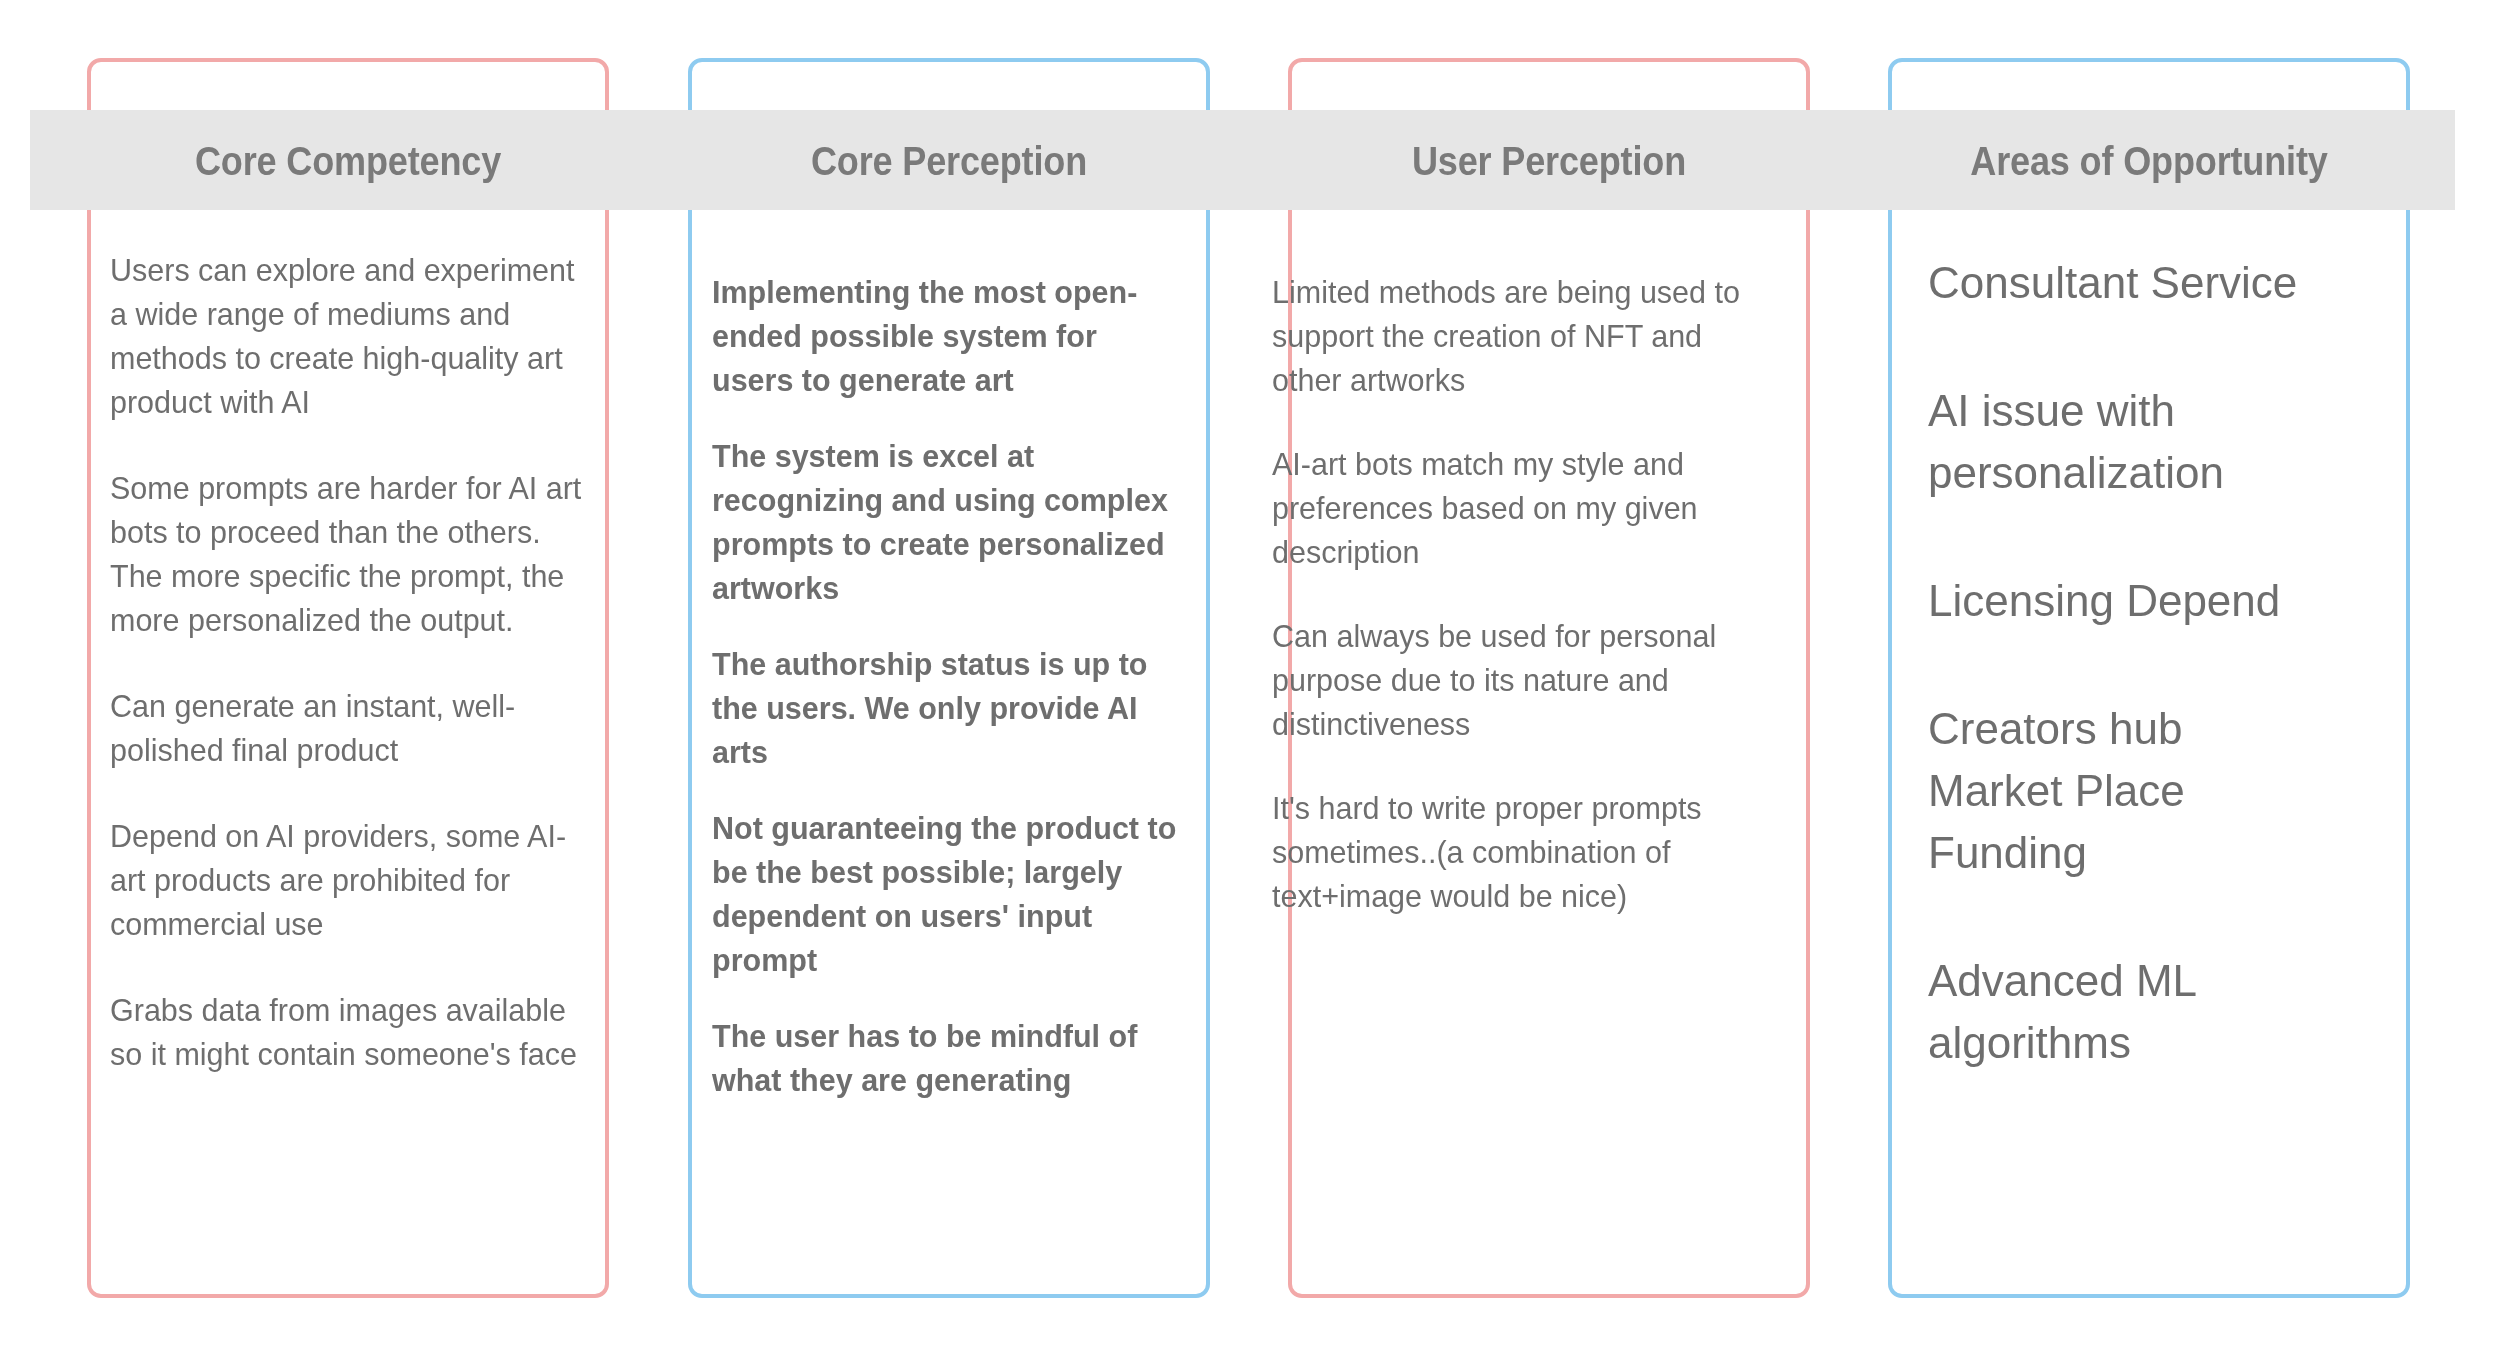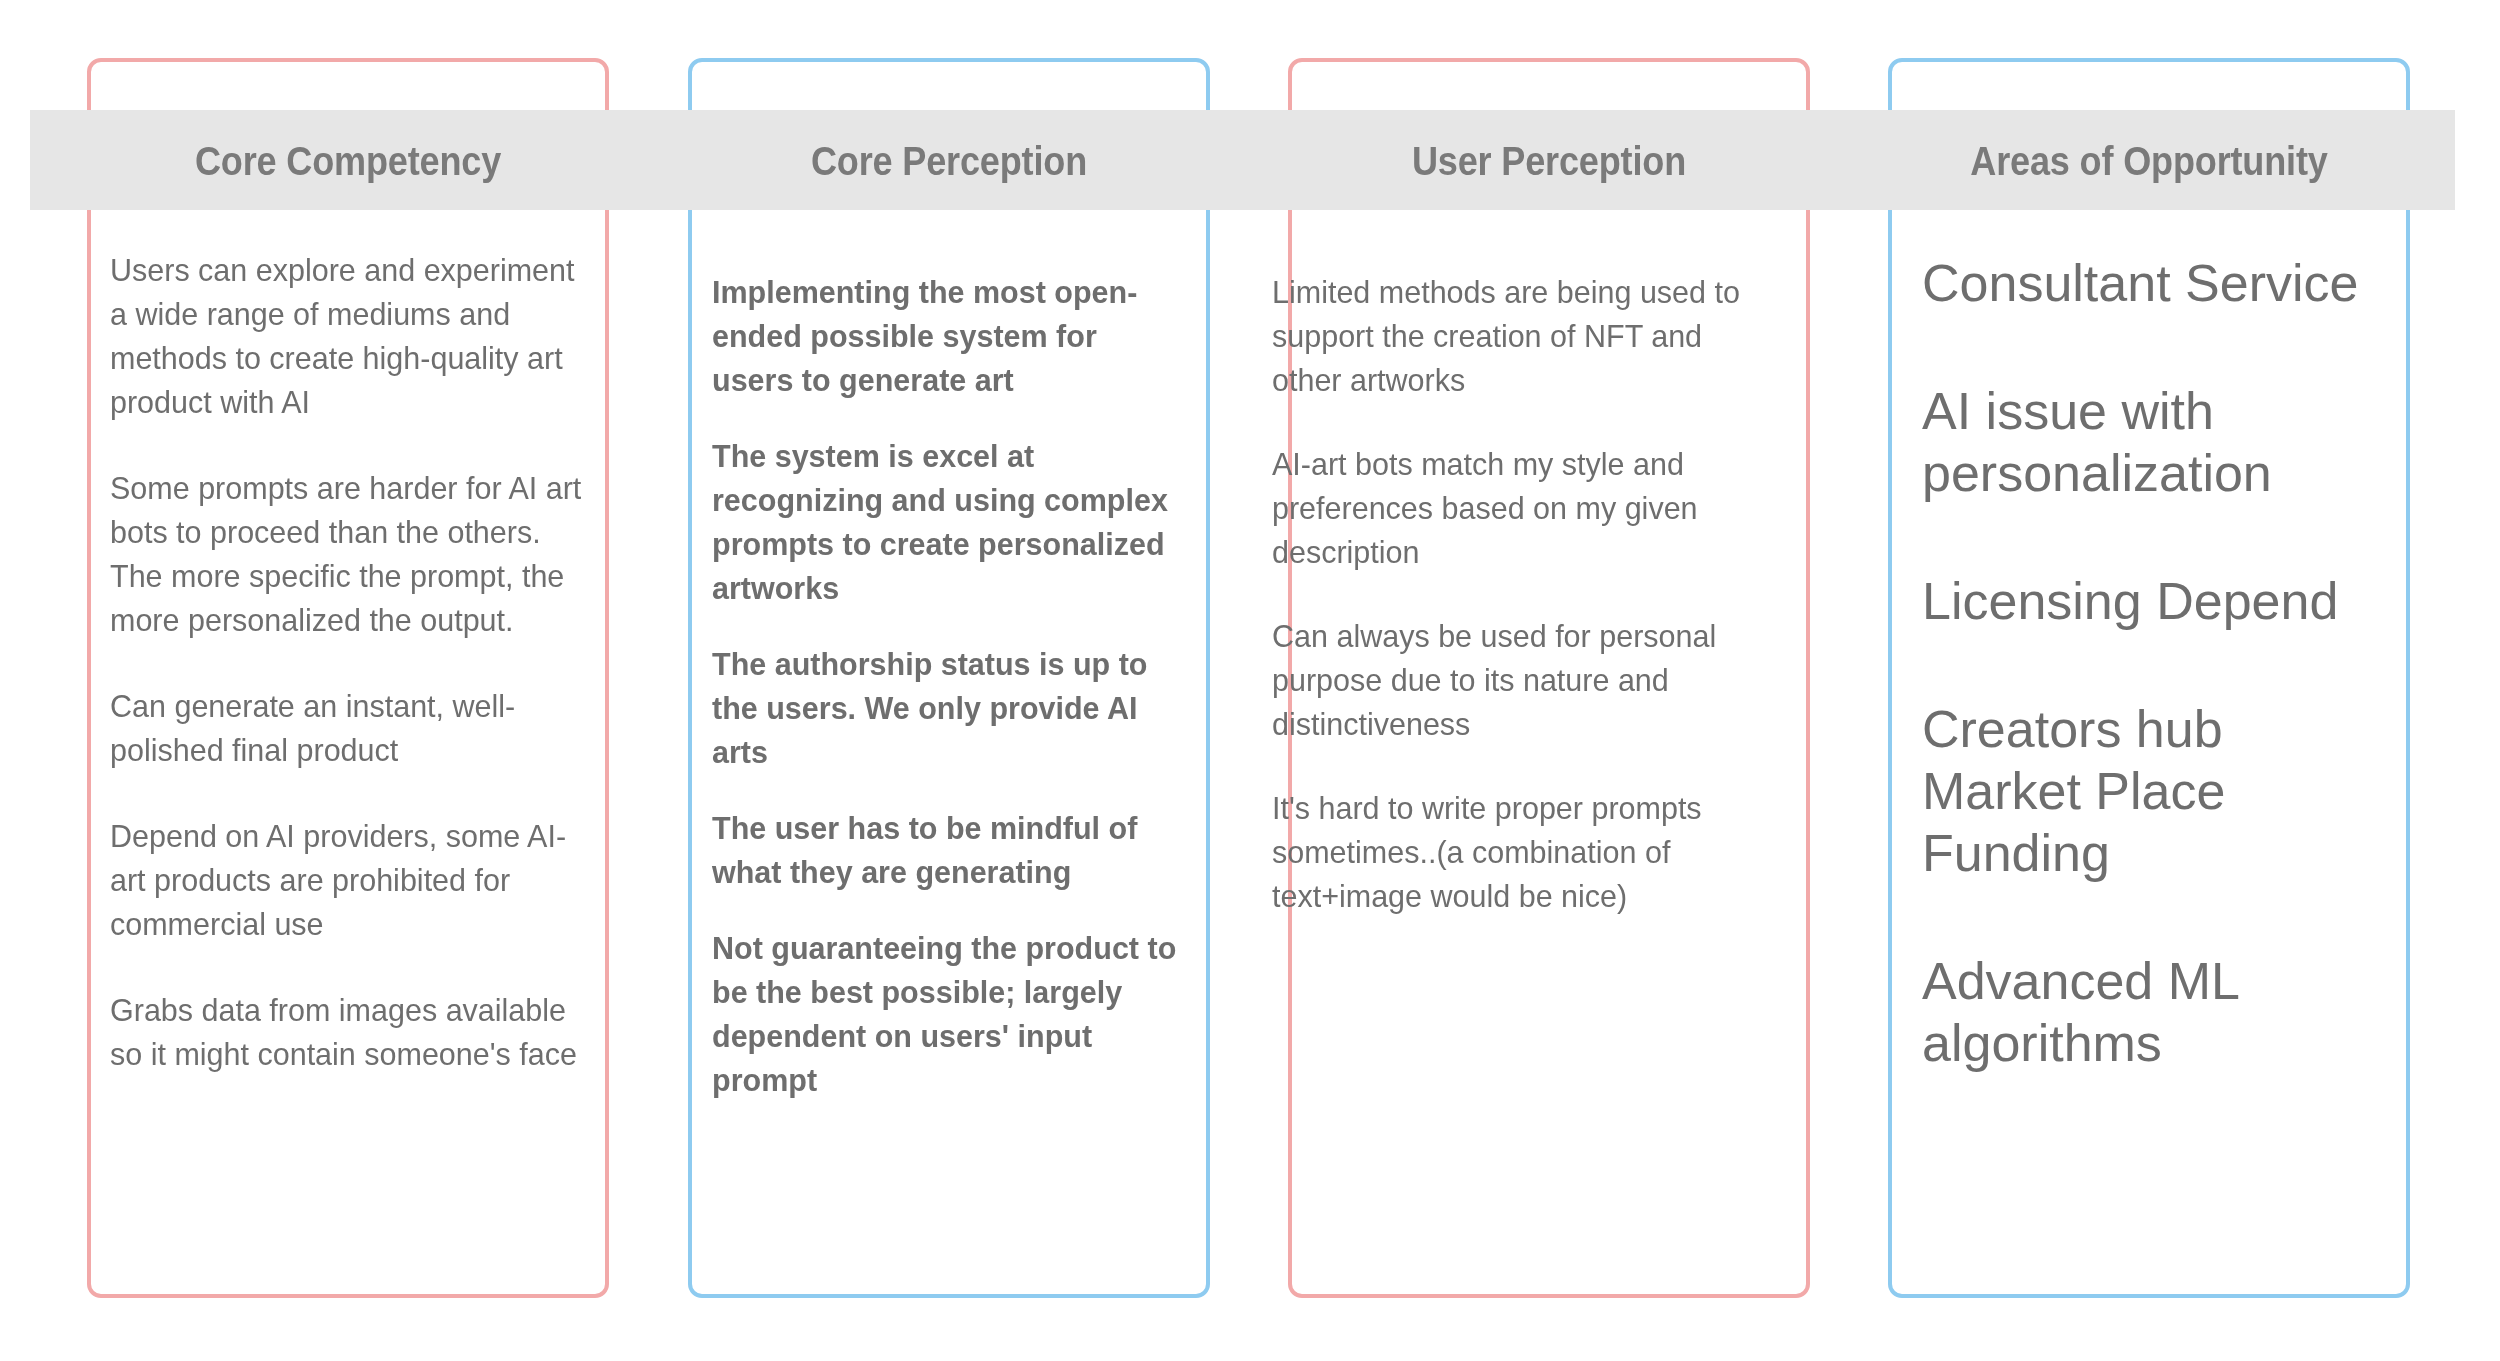--- a/index.html
+++ b/index.html
@@ -88,23 +88,23 @@
   .para {
     font-size: 30.5px;
     line-height: 44px;
     margin: 0 0 42px 0;
     white-space: pre-line;
   }
   .body-2 .para { margin-bottom: 32px; }
   .body-3 .para { margin-bottom: 40px; }
 
   .para-lg {
-    font-size: 52px;
+    font-size: 44px;
     line-height: 62px;
-    margin: 0 0 66px 8px;
+    margin: 0 0 66px 14px;
     white-space: pre-line;
   }
 </style>
 </head>
 <body>
 
 <div id="board">
 
   <div class="card card-1 pink"></div>
   <div class="card card-2 blue"></div>
@@ -123,22 +123,22 @@
     <p class="para">Some prompts are harder for AI art bots to proceed than the others. The more specific the prompt, the more personalized the output.</p>
     <p class="para">Can generate an instant, well-polished final product</p>
     <p class="para">Depend on AI providers, some AI-art products are prohibited for commercial use</p>
     <p class="para">Grabs data from images available so it might contain someone's face</p>
   </div>
 
   <div class="card-body body-2">
     <p class="para">Implementing the most open-ended possible system for users to generate art</p>
     <p class="para">The system is excel at recognizing and using complex prompts to create personalized artworks</p>
     <p class="para">The authorship status is up to the users. We only provide AI arts</p>
+    <p class="para">Not guaranteeing the product to be the best possible; largely dependent on users' input prompt</p>
     <p class="para">The user has to be mindful of what they are generating</p>
-    <p class="para">Not guaranteeing the product to be the best possible; largely dependent on users' input prompt</p>
   </div>
 
   <div class="card-body body-3">
     <p class="para">Limited methods are being used to support the creation of NFT and other artworks</p>
     <p class="para">AI-art bots match my style and preferences based on my given description</p>
     <p class="para">Can always be used for personal purpose due to its nature and distinctiveness</p>
     <p class="para">It's hard to write proper prompts sometimes..(a combination of text+image would be nice)</p>
   </div>
 
   <div class="card-body body-4">

